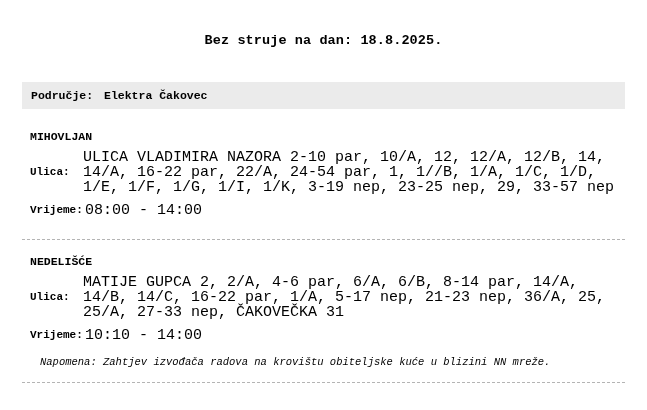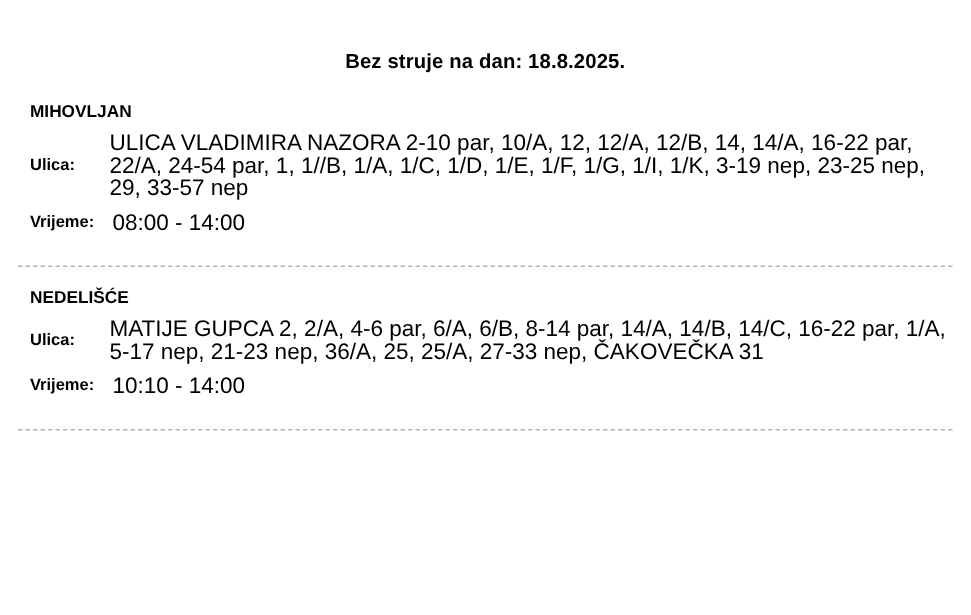--- a/index.html
+++ b/index.html
@@ -12,20 +12,21 @@
     background: #ffffff;
     font-family: "Liberation Sans", sans-serif;
     color: #000000;
     overflow: hidden;
   }
   .page {
     position: relative;
     width: 647px;
     height: 410px;
     box-sizing: border-box;
+    font-family: Liberation Mono, monospace;
   }
   .doc-title {
     text-align: center;
     font-size: 13.5px;
     font-weight: bold;
     margin: 0;
     padding-top: 33px;
     letter-spacing: 0.1px;
   }
   .area-bar {
@@ -41,21 +42,21 @@
     padding-left: 9px;
     width: 72px;
     box-sizing: border-box;
   }
   .area-bar .area-value {
     font-size: 11.5px;
     font-weight: bold;
     padding-left: 10px;
   }
   .entries {
-    margin: 0 12px;
+    margin: 0 22px;
     padding-top: 6px;
   }
   .entry {
     padding-top: 15px;
     padding-bottom: 13px;
   }
   .entry-name {
     font-size: 11.5px;
     font-weight: bold;
     margin: 0 0 7px 8px;
@@ -96,20 +97,24 @@
     height: 0;
   }
 </style>
 </head>
 <body>
 
 <div class="page">
 
   <h1 class="doc-title">Bez struje na dan: 18.8.2025.</h1>
 
+  <div class="area-bar">
+    <span class="area-label">Područje:</span>
+    <span class="area-value">Elektra Čakovec</span>
+  </div>
 
   <div class="entries">
 
     <div class="entry">
       <div class="entry-name">MIHOVLJAN</div>
       <div class="row row-street">
         <span class="row-label">Ulica:</span>
         <span class="row-value">ULICA VLADIMIRA NAZORA 2-10 par, 10/A, 12, 12/A, 12/B, 14, 14/A, 16-22 par, 22/A, 24-54 par, 1, 1//B, 1/A, 1/C, 1/D, 1/E, 1/F, 1/G, 1/I, 1/K, 3-19 nep, 23-25 nep, 29, 33-57 nep</span>
       </div>
       <div class="row row-time">
@@ -123,19 +128,20 @@
     <div class="entry">
       <div class="entry-name">NEDELIŠĆE</div>
       <div class="row row-street">
         <span class="row-label">Ulica:</span>
         <span class="row-value">MATIJE GUPCA 2, 2/A, 4-6 par, 6/A, 6/B, 8-14 par, 14/A, 14/B, 14/C, 16-22 par, 1/A, 5-17 nep, 21-23 nep, 36/A, 25, 25/A, 27-33 nep, ČAKOVEČKA 31</span>
       </div>
       <div class="row row-time">
         <span class="row-label">Vrijeme:</span>
         <span class="row-value">10:10 - 14:00</span>
       </div>
+      <div class="note">Napomena: Zahtjev izvođača radova na krovištu obiteljske kuće u blizini NN mreže.</div>
     </div>
 
     <hr class="divider">
 
   </div>
 
 </div>
 
 </body></html>

